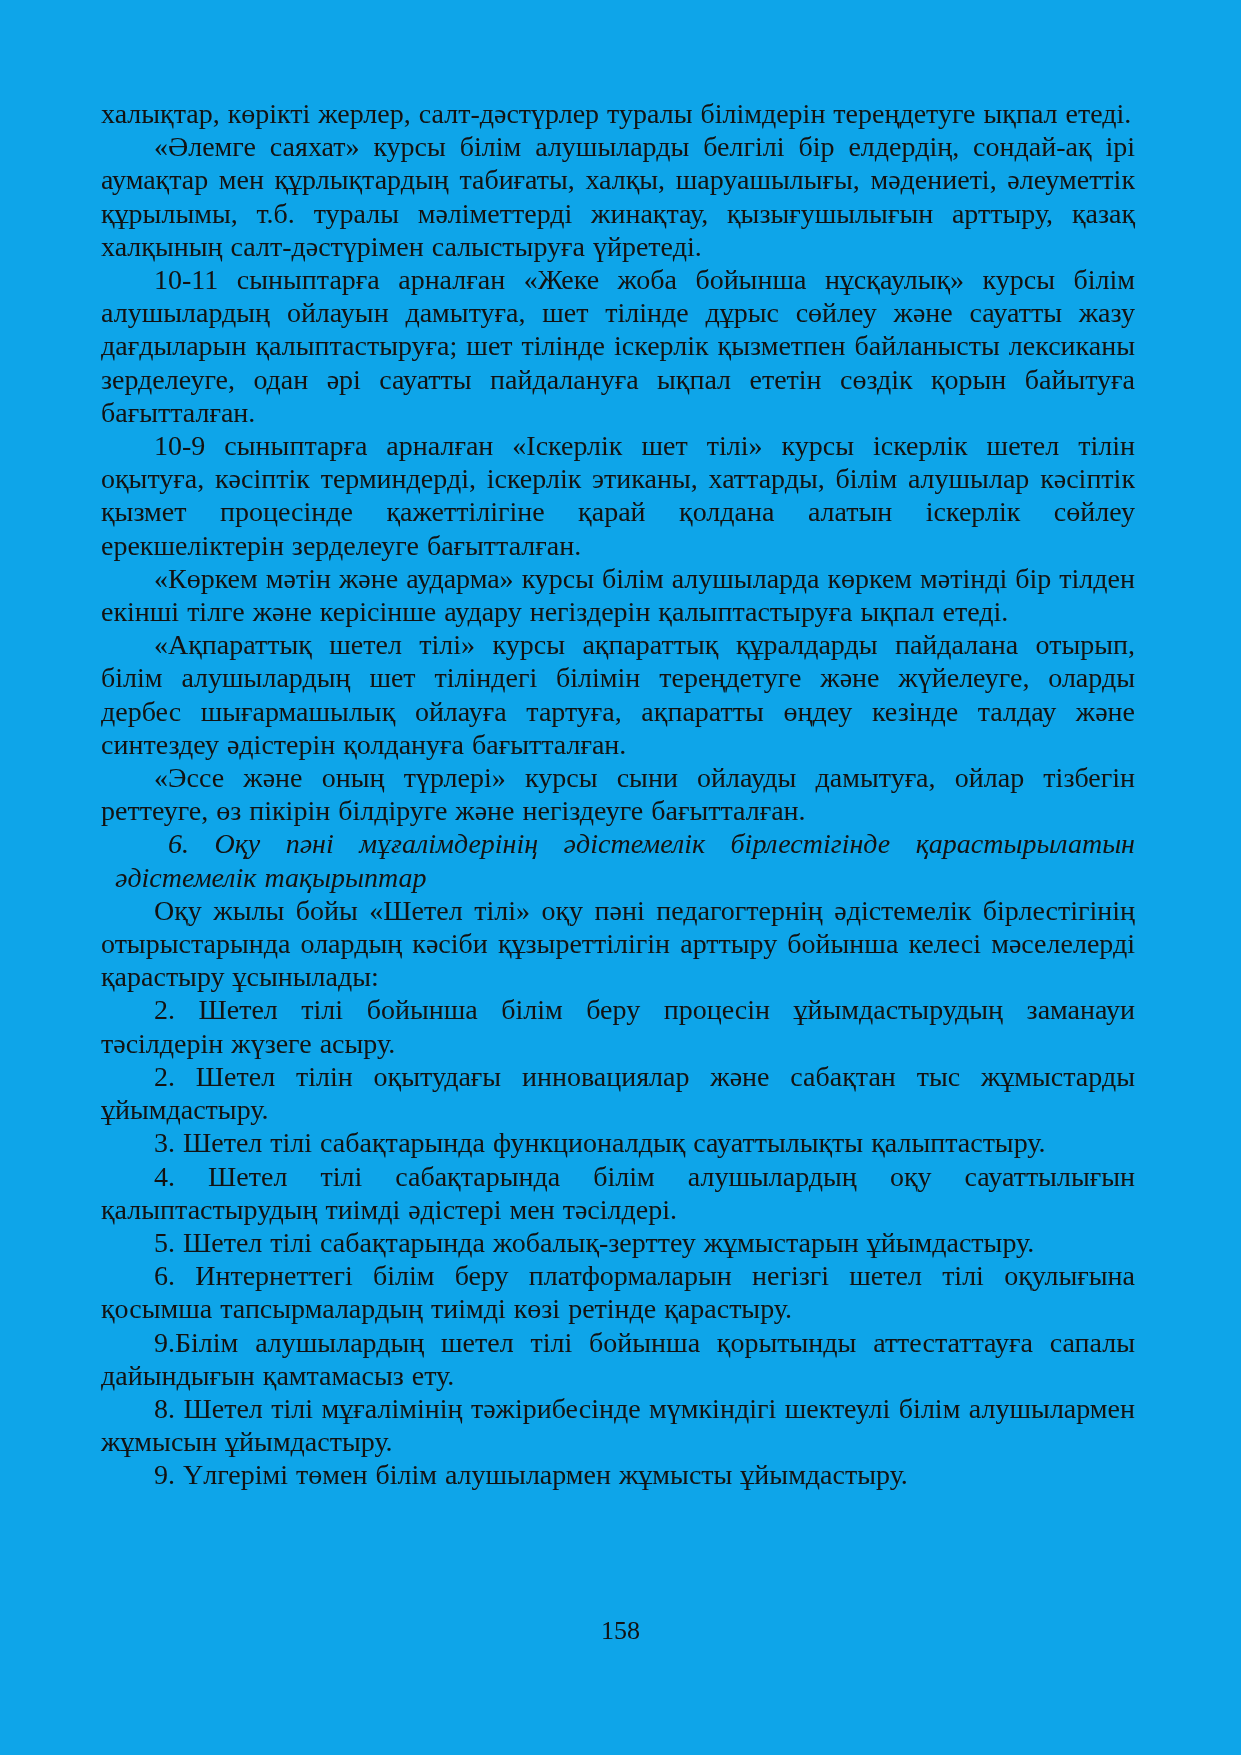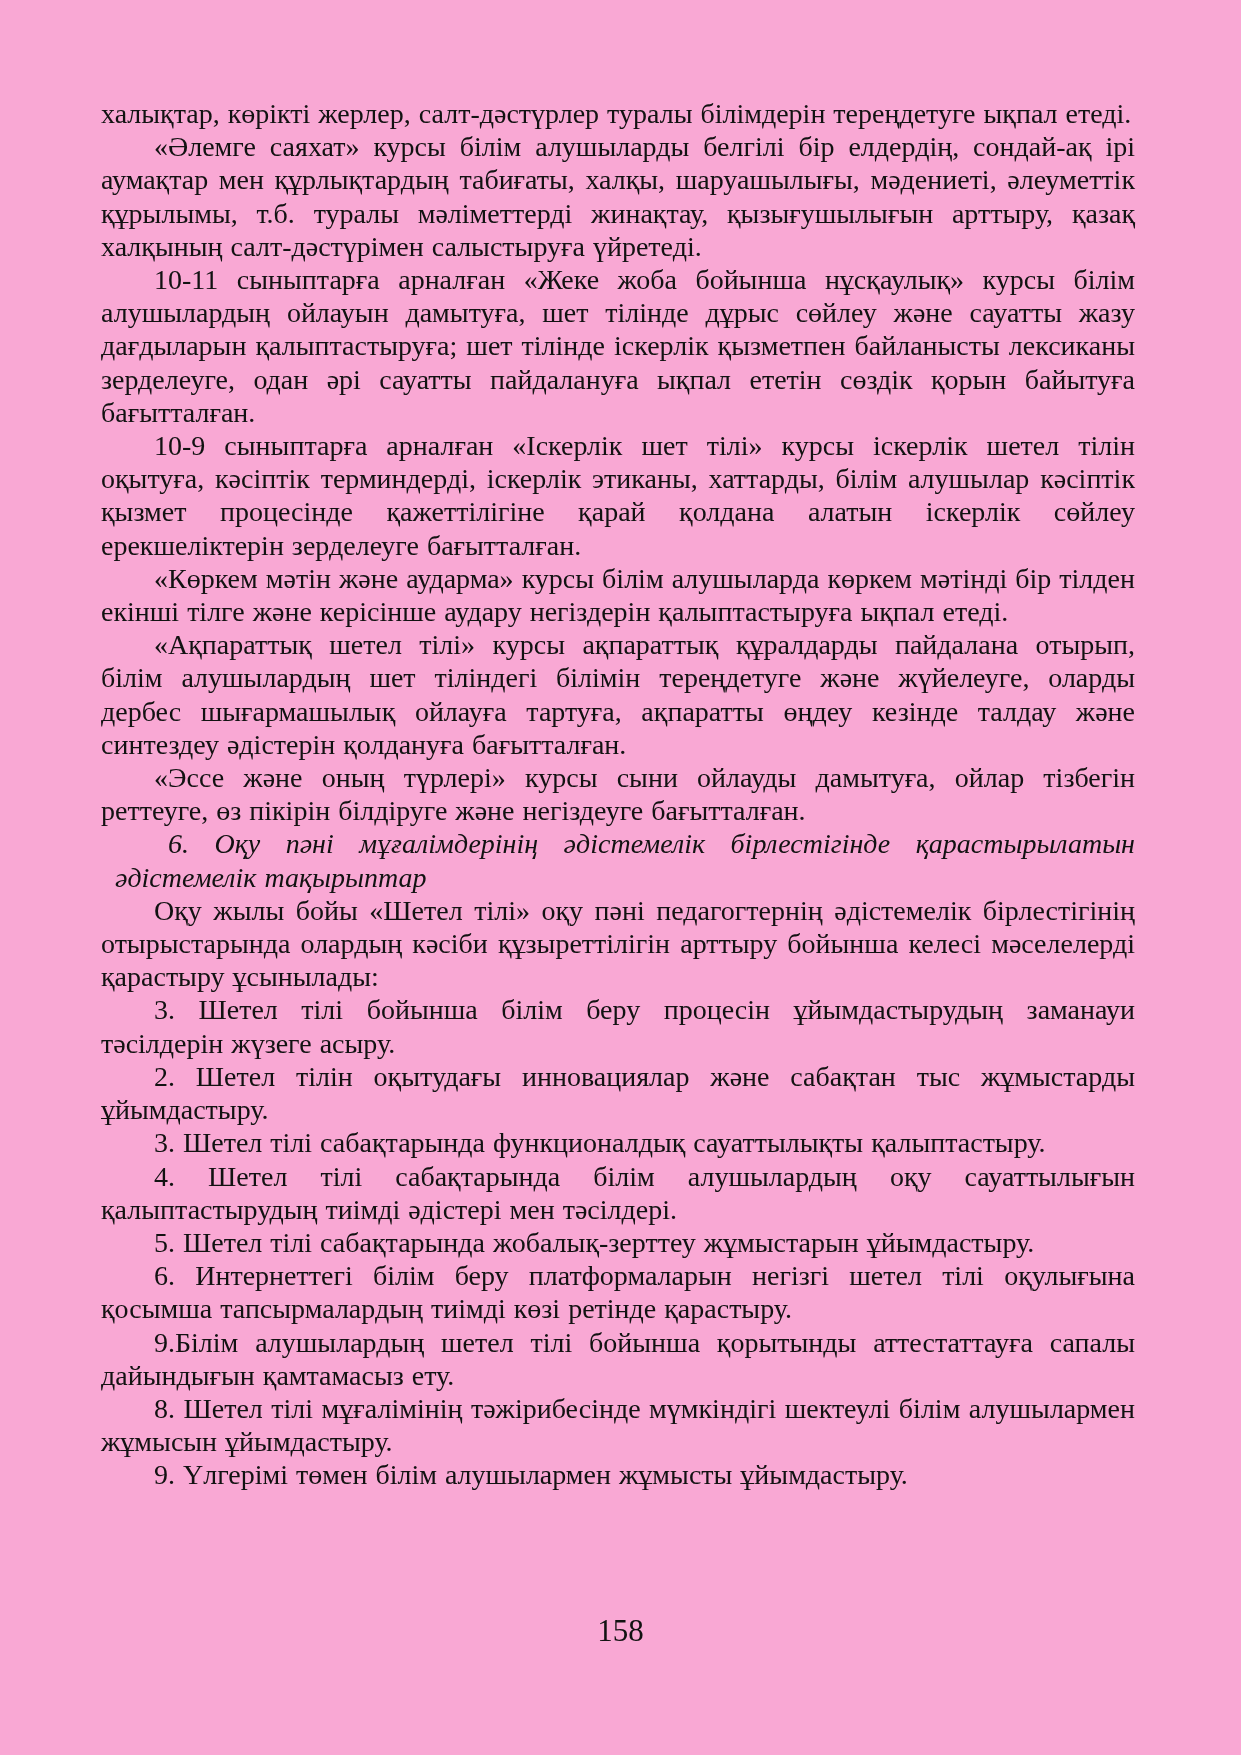--- a/index.html
+++ b/index.html
@@ -5,21 +5,21 @@
   html, body {
     margin: 0;
     padding: 0;
     background: #ffffff;
   }
   .page {
     position: relative;
     width: 1241px;
     height: 1755px;
     margin: 0 auto;
-    background: #f9a8d4;
+    background: #0ea5e9;
     color: #121212;
     font-family: "Liberation Serif", "DejaVu Serif", serif;
     font-size: 28px;
     line-height: 33.2px;
     overflow: hidden;
   }
   .doc-body {
     position: absolute;
     top: 97px;
     left: 101px;
@@ -38,39 +38,39 @@
   .para.italic {
     font-style: italic;
     margin-left: 14px;
   }
   .page-footer {
     position: absolute;
     top: 1616px;
     left: 0;
     width: 100%;
     text-align: center;
-    font-size: 31px;
+    font-size: 26px;
     line-height: 30px;
   }
 </style>
 </head>
 <body>
 
 <div class="page">
   <div class="doc-body">
     <p class="para continuation">халықтар, көрікті жерлер, салт-дәстүрлер туралы білімдерін тереңдетуге ықпал етеді.</p>
     <p class="para">«Әлемге саяхат» курсы  білім алушыларды белгілі бір елдердің, сондай-ақ ірі аумақтар мен құрлықтардың табиғаты,  халқы,  шаруашылығы, мәдениеті, әлеуметтік құрылымы, т.б. туралы мәліметтерді жинақтау, қызығушылығын арттыру, қазақ халқының салт-дәстүрімен салыстыруға үйретеді.</p>
     <p class="para">10-11 сыныптарға арналған «Жеке жоба бойынша нұсқаулық» курсы білім алушылардың ойлауын дамытуға, шет тілінде дұрыс сөйлеу және сауатты жазу дағдыларын қалыптастыруға; шет тілінде іскерлік қызметпен байланысты лексиканы зерделеуге, одан әрі сауатты пайдалануға ықпал ететін сөздік қорын байытуға бағытталған.</p>
     <p class="para">10-9 сыныптарға арналған «Іскерлік шет тілі» курсы іскерлік шетел тілін оқытуға, кәсіптік терминдерді, іскерлік этиканы, хаттарды, білім алушылар кәсіптік қызмет процесінде қажеттілігіне қарай қолдана алатын іскерлік сөйлеу ерекшеліктерін зерделеуге бағытталған.</p>
     <p class="para">«Көркем мәтін және аударма» курсы білім алушыларда көркем мәтінді бір тілден екінші тілге және керісінше аудару негіздерін қалыптастыруға ықпал етеді.</p>
     <p class="para">«Ақпараттық шетел тілі» курсы ақпараттық құралдарды пайдалана отырып, білім алушылардың шет тіліндегі білімін тереңдетуге және жүйелеуге, оларды дербес шығармашылық ойлауға тартуға, ақпаратты өңдеу кезінде талдау және синтездеу әдістерін қолдануға бағытталған.</p>
     <p class="para">«Эссе және оның түрлері» курсы сыни ойлауды дамытуға, ойлар тізбегін реттеуге, өз пікірін білдіруге және негіздеуге бағытталған.</p>
     <p class="para italic">6. Оқу пәні мұғалімдерінің  әдістемелік бірлестігінде қарастырылатын әдістемелік тақырыптар</p>
     <p class="para">Оқу жылы бойы «Шетел тілі» оқу пәні педагогтернің әдістемелік бірлестігінің отырыстарында олардың кәсіби құзыреттілігін арттыру бойынша келесі мәселелерді қарастыру ұсынылады:</p>
-    <p class="para">3. Шетел тілі бойынша білім беру процесін ұйымдастырудың заманауи тәсілдерін жүзеге асыру.</p>
+    <p class="para">2. Шетел тілі бойынша білім беру процесін ұйымдастырудың заманауи тәсілдерін жүзеге асыру.</p>
     <p class="para">2. Шетел тілін оқытудағы инновациялар және сабақтан тыс жұмыстарды ұйымдастыру.</p>
     <p class="para">3. Шетел тілі сабақтарында функционалдық сауаттылықты қалыптастыру.</p>
     <p class="para">4. Шетел тілі сабақтарында білім алушылардың оқу сауаттылығын қалыптастырудың тиімді әдістері мен тәсілдері.</p>
     <p class="para">5. Шетел тілі сабақтарында жобалық-зерттеу жұмыстарын ұйымдастыру.</p>
     <p class="para">6. Интернеттегі білім беру платформаларын негізгі шетел тілі оқулығына қосымша тапсырмалардың тиімді көзі ретінде қарастыру.</p>
     <p class="para">9.Білім алушылардың шетел тілі бойынша қорытынды аттестаттауға сапалы дайындығын қамтамасыз ету.</p>
     <p class="para">8. Шетел тілі мұғалімінің тәжірибесінде мүмкіндігі шектеулі білім алушылармен жұмысын ұйымдастыру.</p>
     <p class="para">9. Үлгерімі төмен білім алушылармен жұмысты ұйымдастыру.</p>
   </div>
   <div class="page-footer">158</div>

